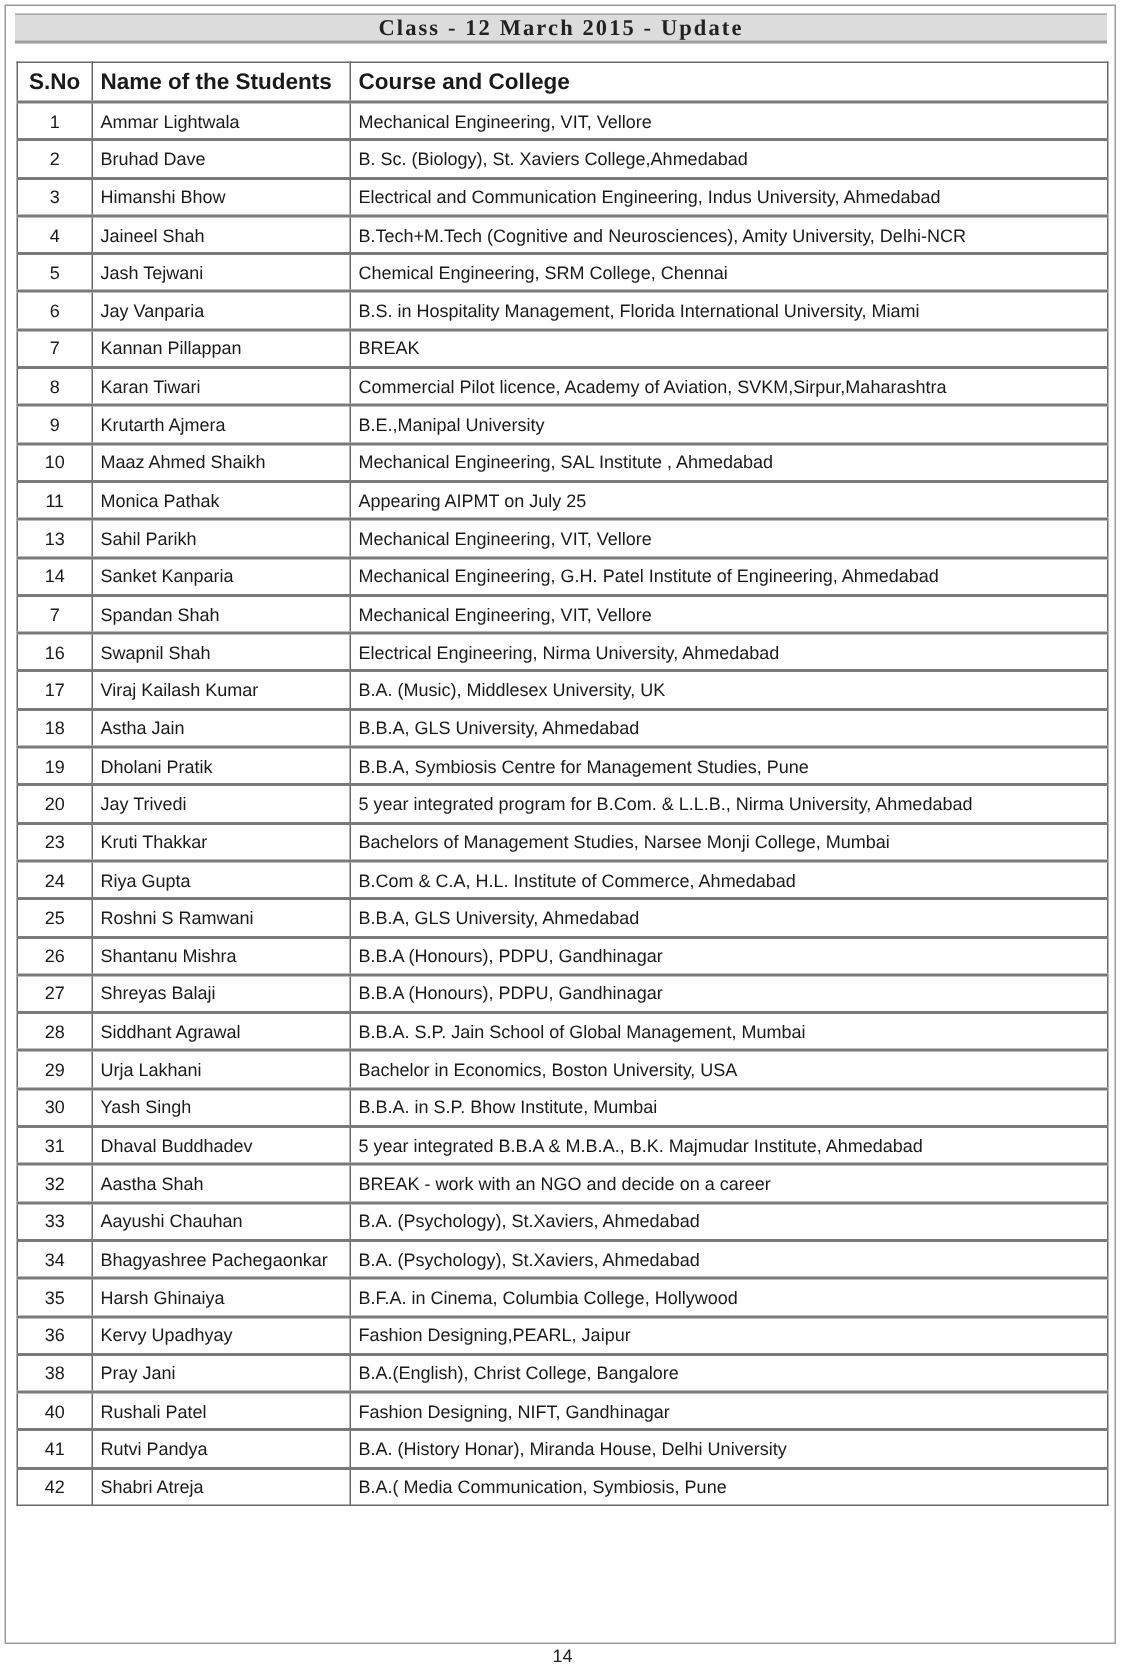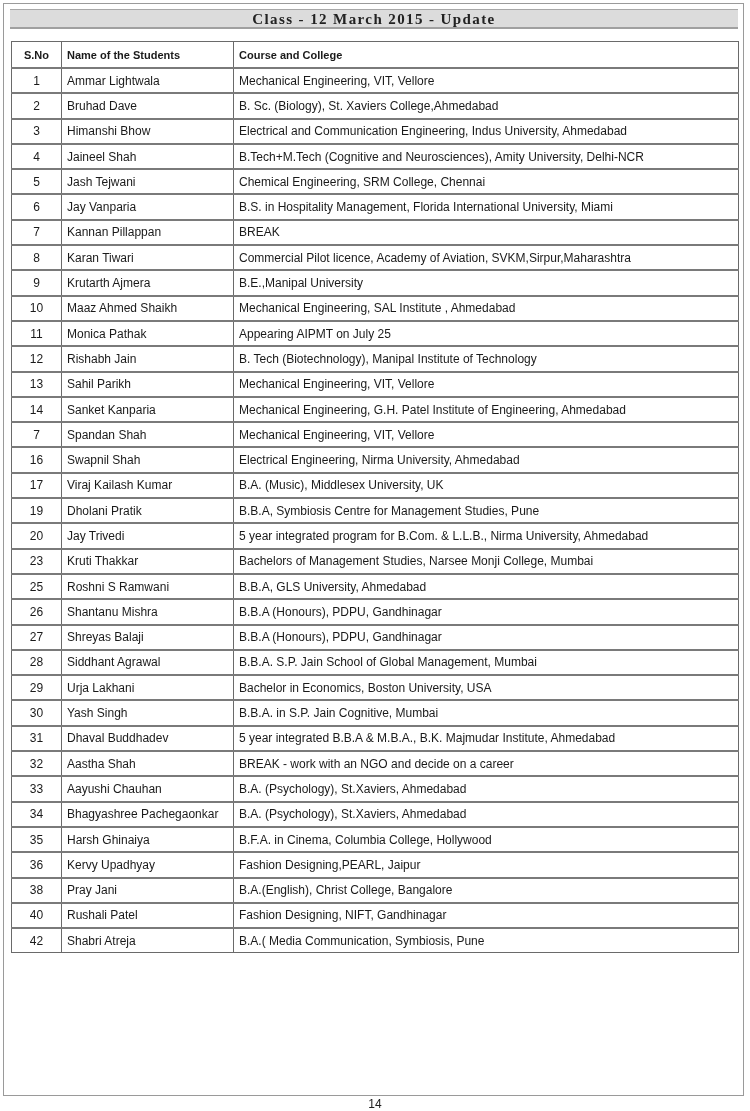--- a/index.html
+++ b/index.html
@@ -10,21 +10,21 @@
     .title-bar { position: absolute; left: 10px; top: 9px; width: 728px; height: 20px;
       background: #dcdcdc; border-top: 1px solid #a8a8a8; border-bottom: 2px solid #a0a0a0;
       box-sizing: border-box; text-align: center; }
     .title-bar span { font-family: "Liberation Serif", serif; font-weight: bold;
       font-size: 15px; line-height: 17px; letter-spacing: 1.4px; color: #222; }
     table.roster { position: absolute; left: 11px; top: 41px; width: 727px;
       border-collapse: collapse; table-layout: fixed; }
     table.roster th, table.roster td { border: 1px solid #6a6a6a; height: 23.3px;
       padding: 0 0 0 5px; font-size: 12px; white-space: nowrap; overflow: hidden;
       font-family: "Liberation Sans", sans-serif; }
-    table.roster th { font-weight: bold; text-align: left; font-size: 11px; height: 25px; }
+    table.roster th { font-weight: bold; text-align: left; font-size: 15px; height: 25px; }
     table.roster th.sno, table.roster td.sno { text-align: center; padding: 0; }
     table.roster tr.row td { border-top: 2px solid #7a7a7a; }
     col.c1 { width: 50px; } col.c2 { width: 172px; } col.c3 { width: 505px; }
     .page-num { position: absolute; left: 0; width: 750px; top: 1097px; text-align: center;
       font-size: 12px; color: #222; }
   </style>
 </head>
 <body>
 
 <div class="frame"></div>
@@ -96,25 +96,20 @@
         <td class="sno">10</td>
         <td>Maaz Ahmed Shaikh</td>
         <td>Mechanical Engineering, SAL Institute , Ahmedabad</td>
       </tr>
       <tr class="row">
         <td class="sno">11</td>
         <td>Monica Pathak</td>
         <td>Appearing AIPMT on July 25</td>
       </tr>
       <tr class="row">
-        <td class="sno">12</td>
-        <td>Rishabh Jain</td>
-        <td>B. Tech (Biotechnology), Manipal Institute of Technology</td>
-      </tr>
-      <tr class="row">
         <td class="sno">13</td>
         <td>Sahil Parikh</td>
         <td>Mechanical Engineering, VIT, Vellore</td>
       </tr>
       <tr class="row">
         <td class="sno">14</td>
         <td>Sanket  Kanparia</td>
         <td>Mechanical Engineering, G.H. Patel Institute of Engineering, Ahmedabad</td>
       </tr>
       <tr class="row">
@@ -126,35 +121,45 @@
         <td class="sno">16</td>
         <td>Swapnil Shah</td>
         <td>Electrical Engineering, Nirma University, Ahmedabad</td>
       </tr>
       <tr class="row">
         <td class="sno">17</td>
         <td>Viraj Kailash Kumar</td>
         <td>B.A. (Music), Middlesex University, UK</td>
       </tr>
       <tr class="row">
+        <td class="sno">18</td>
+        <td>Astha Jain</td>
+        <td>B.B.A, GLS University, Ahmedabad</td>
+      </tr>
+      <tr class="row">
         <td class="sno">19</td>
         <td>Dholani Pratik</td>
         <td>B.B.A, Symbiosis Centre for Management Studies, Pune</td>
       </tr>
       <tr class="row">
         <td class="sno">20</td>
         <td>Jay Trivedi</td>
         <td>5 year integrated program for B.Com. &amp; L.L.B., Nirma University, Ahmedabad</td>
       </tr>
       <tr class="row">
         <td class="sno">23</td>
         <td>Kruti Thakkar</td>
         <td>Bachelors of Management Studies, Narsee Monji College, Mumbai</td>
       </tr>
       <tr class="row">
+        <td class="sno">24</td>
+        <td>Riya Gupta</td>
+        <td>B.Com &amp; C.A, H.L. Institute of Commerce, Ahmedabad</td>
+      </tr>
+      <tr class="row">
         <td class="sno">25</td>
         <td>Roshni S Ramwani</td>
         <td>B.B.A, GLS University, Ahmedabad</td>
       </tr>
       <tr class="row">
         <td class="sno">26</td>
         <td>Shantanu  Mishra</td>
         <td>B.B.A (Honours), PDPU, Gandhinagar</td>
       </tr>
       <tr class="row">
@@ -168,21 +173,21 @@
         <td>B.B.A.  S.P. Jain School of Global Management, Mumbai</td>
       </tr>
       <tr class="row">
         <td class="sno">29</td>
         <td>Urja Lakhani</td>
         <td>Bachelor in Economics, Boston University, USA</td>
       </tr>
       <tr class="row">
         <td class="sno">30</td>
         <td>Yash Singh</td>
-        <td>B.B.A. in S.P. Jain Cognitive, Mumbai</td>
+        <td>B.B.A. in S.P. Bhow Institute, Mumbai</td>
       </tr>
       <tr class="row">
         <td class="sno">31</td>
         <td>Dhaval Buddhadev</td>
         <td>5 year integrated B.B.A &amp; M.B.A., B.K. Majmudar Institute, Ahmedabad</td>
       </tr>
       <tr class="row">
         <td class="sno">32</td>
         <td>Aastha  Shah</td>
         <td>BREAK - work with an NGO and decide on a career</td>
@@ -211,20 +216,25 @@
         <td class="sno">38</td>
         <td>Pray  Jani</td>
         <td>B.A.(English), Christ College, Bangalore</td>
       </tr>
       <tr class="row">
         <td class="sno">40</td>
         <td>Rushali Patel</td>
         <td>Fashion Designing, NIFT, Gandhinagar</td>
       </tr>
       <tr class="row">
+        <td class="sno">41</td>
+        <td>Rutvi Pandya</td>
+        <td>B.A. (History Honar), Miranda House, Delhi University</td>
+      </tr>
+      <tr class="row">
         <td class="sno">42</td>
         <td>Shabri Atreja</td>
         <td>B.A.( Media Communication, Symbiosis, Pune</td>
       </tr>
     </tbody>
 </table>
 
 <div class="page-num">14</div>
 
 </body></html>

